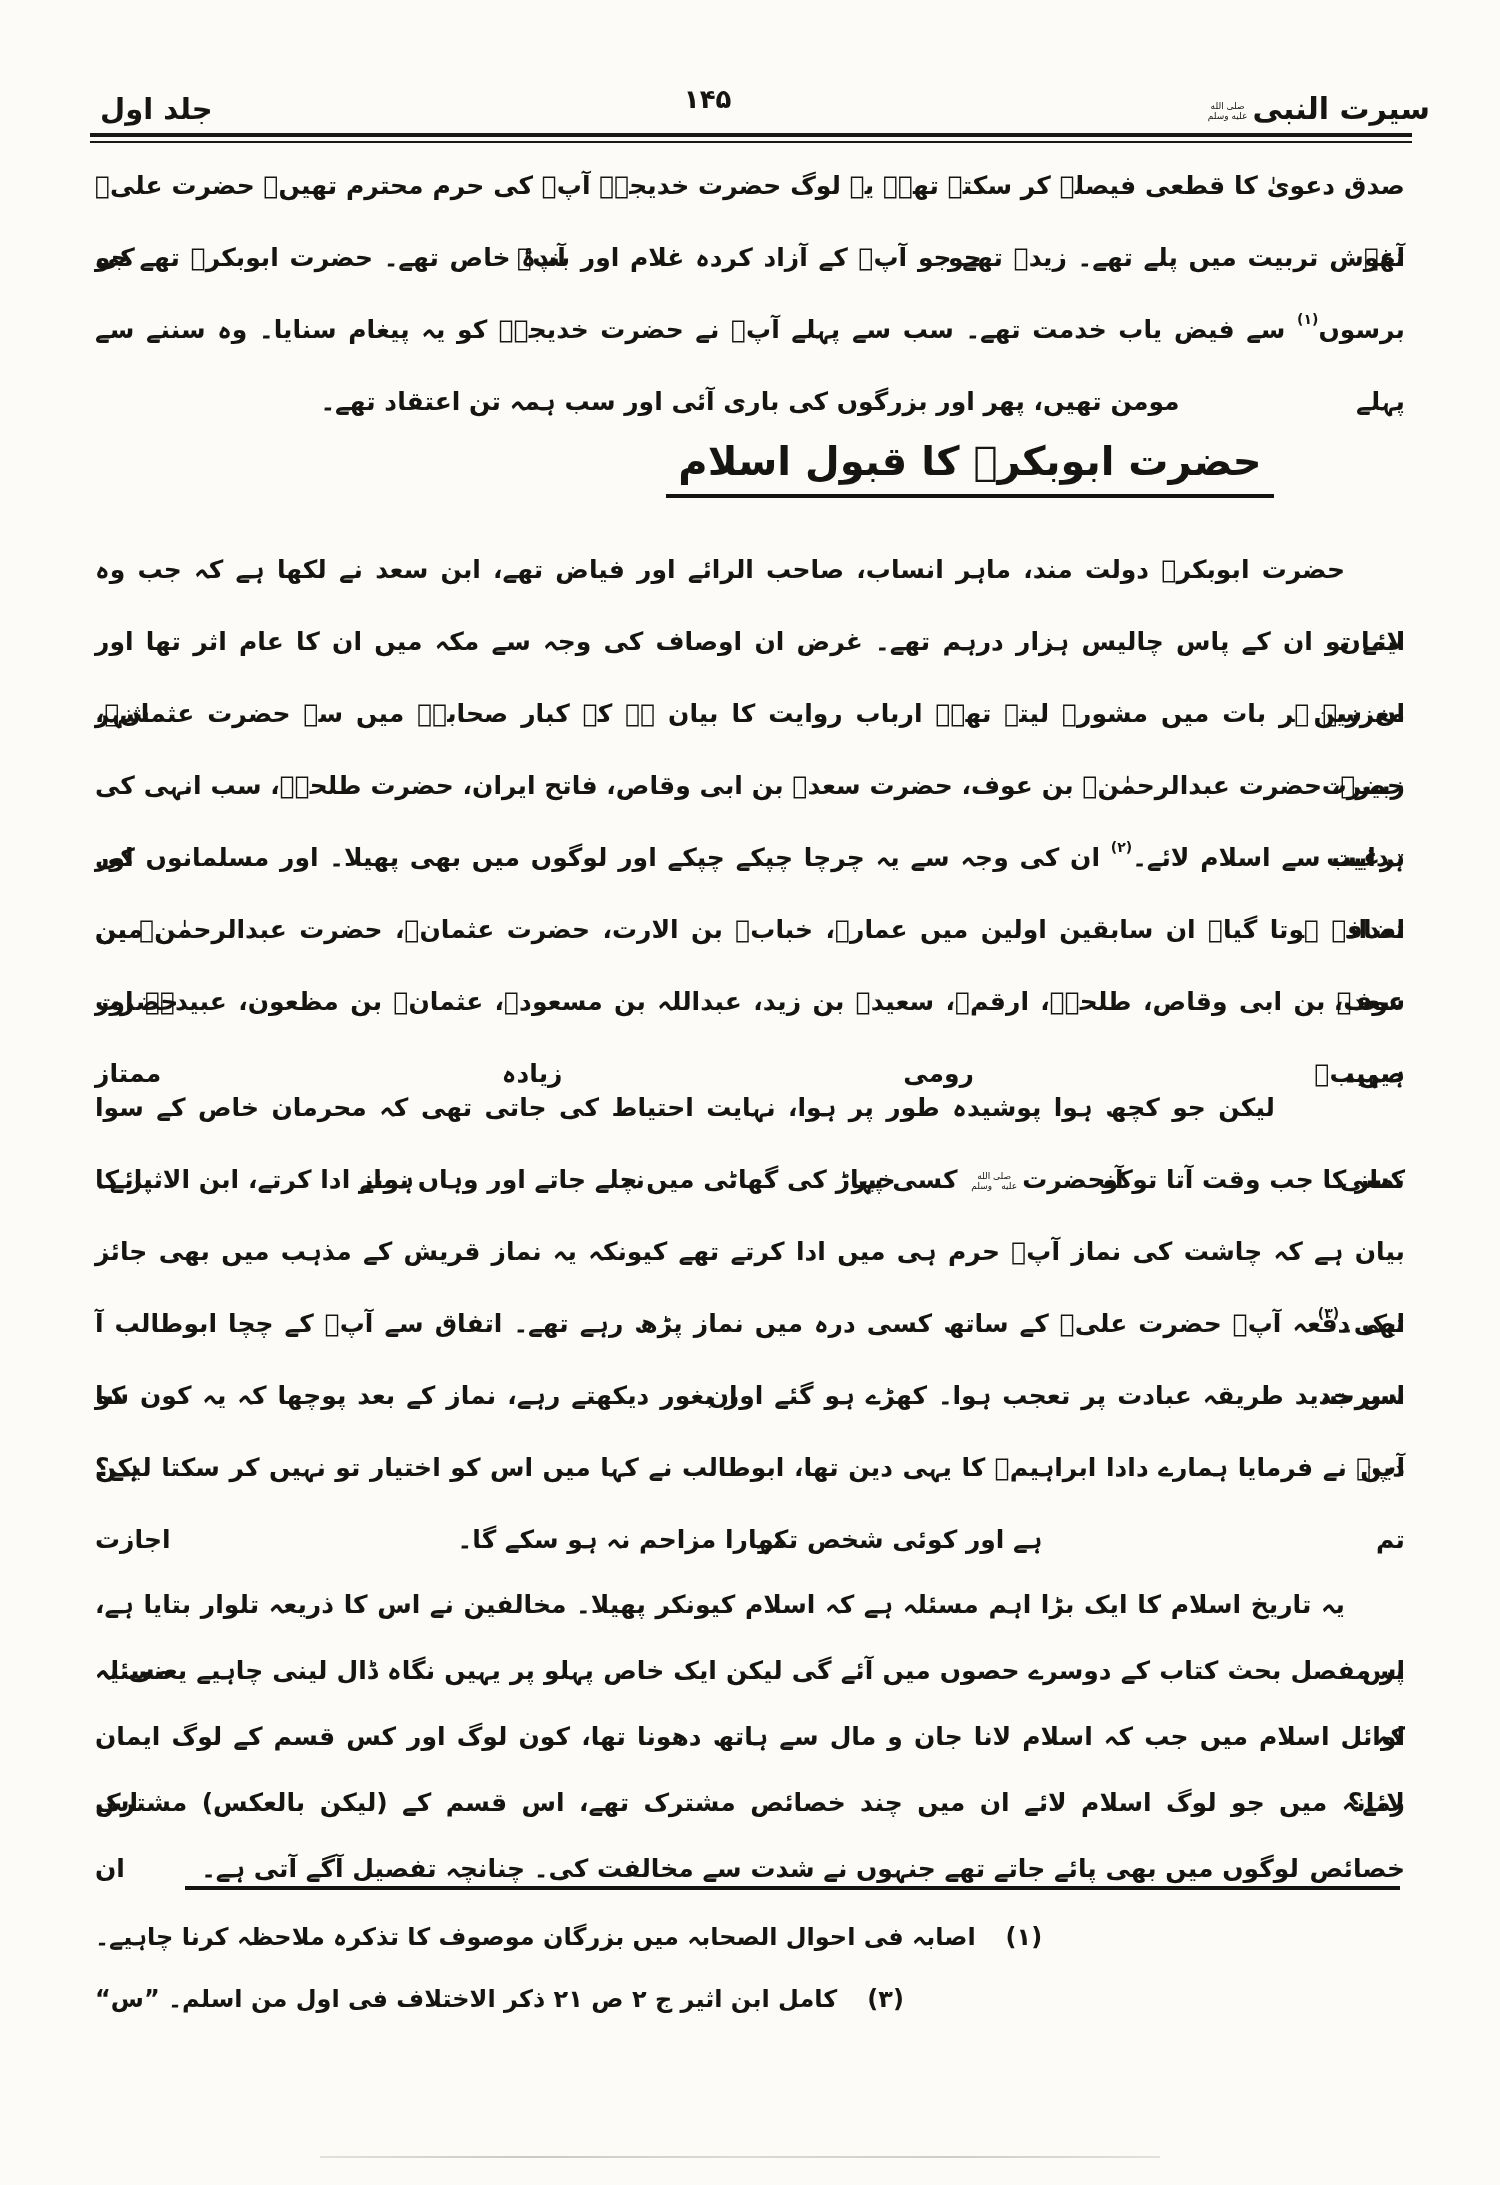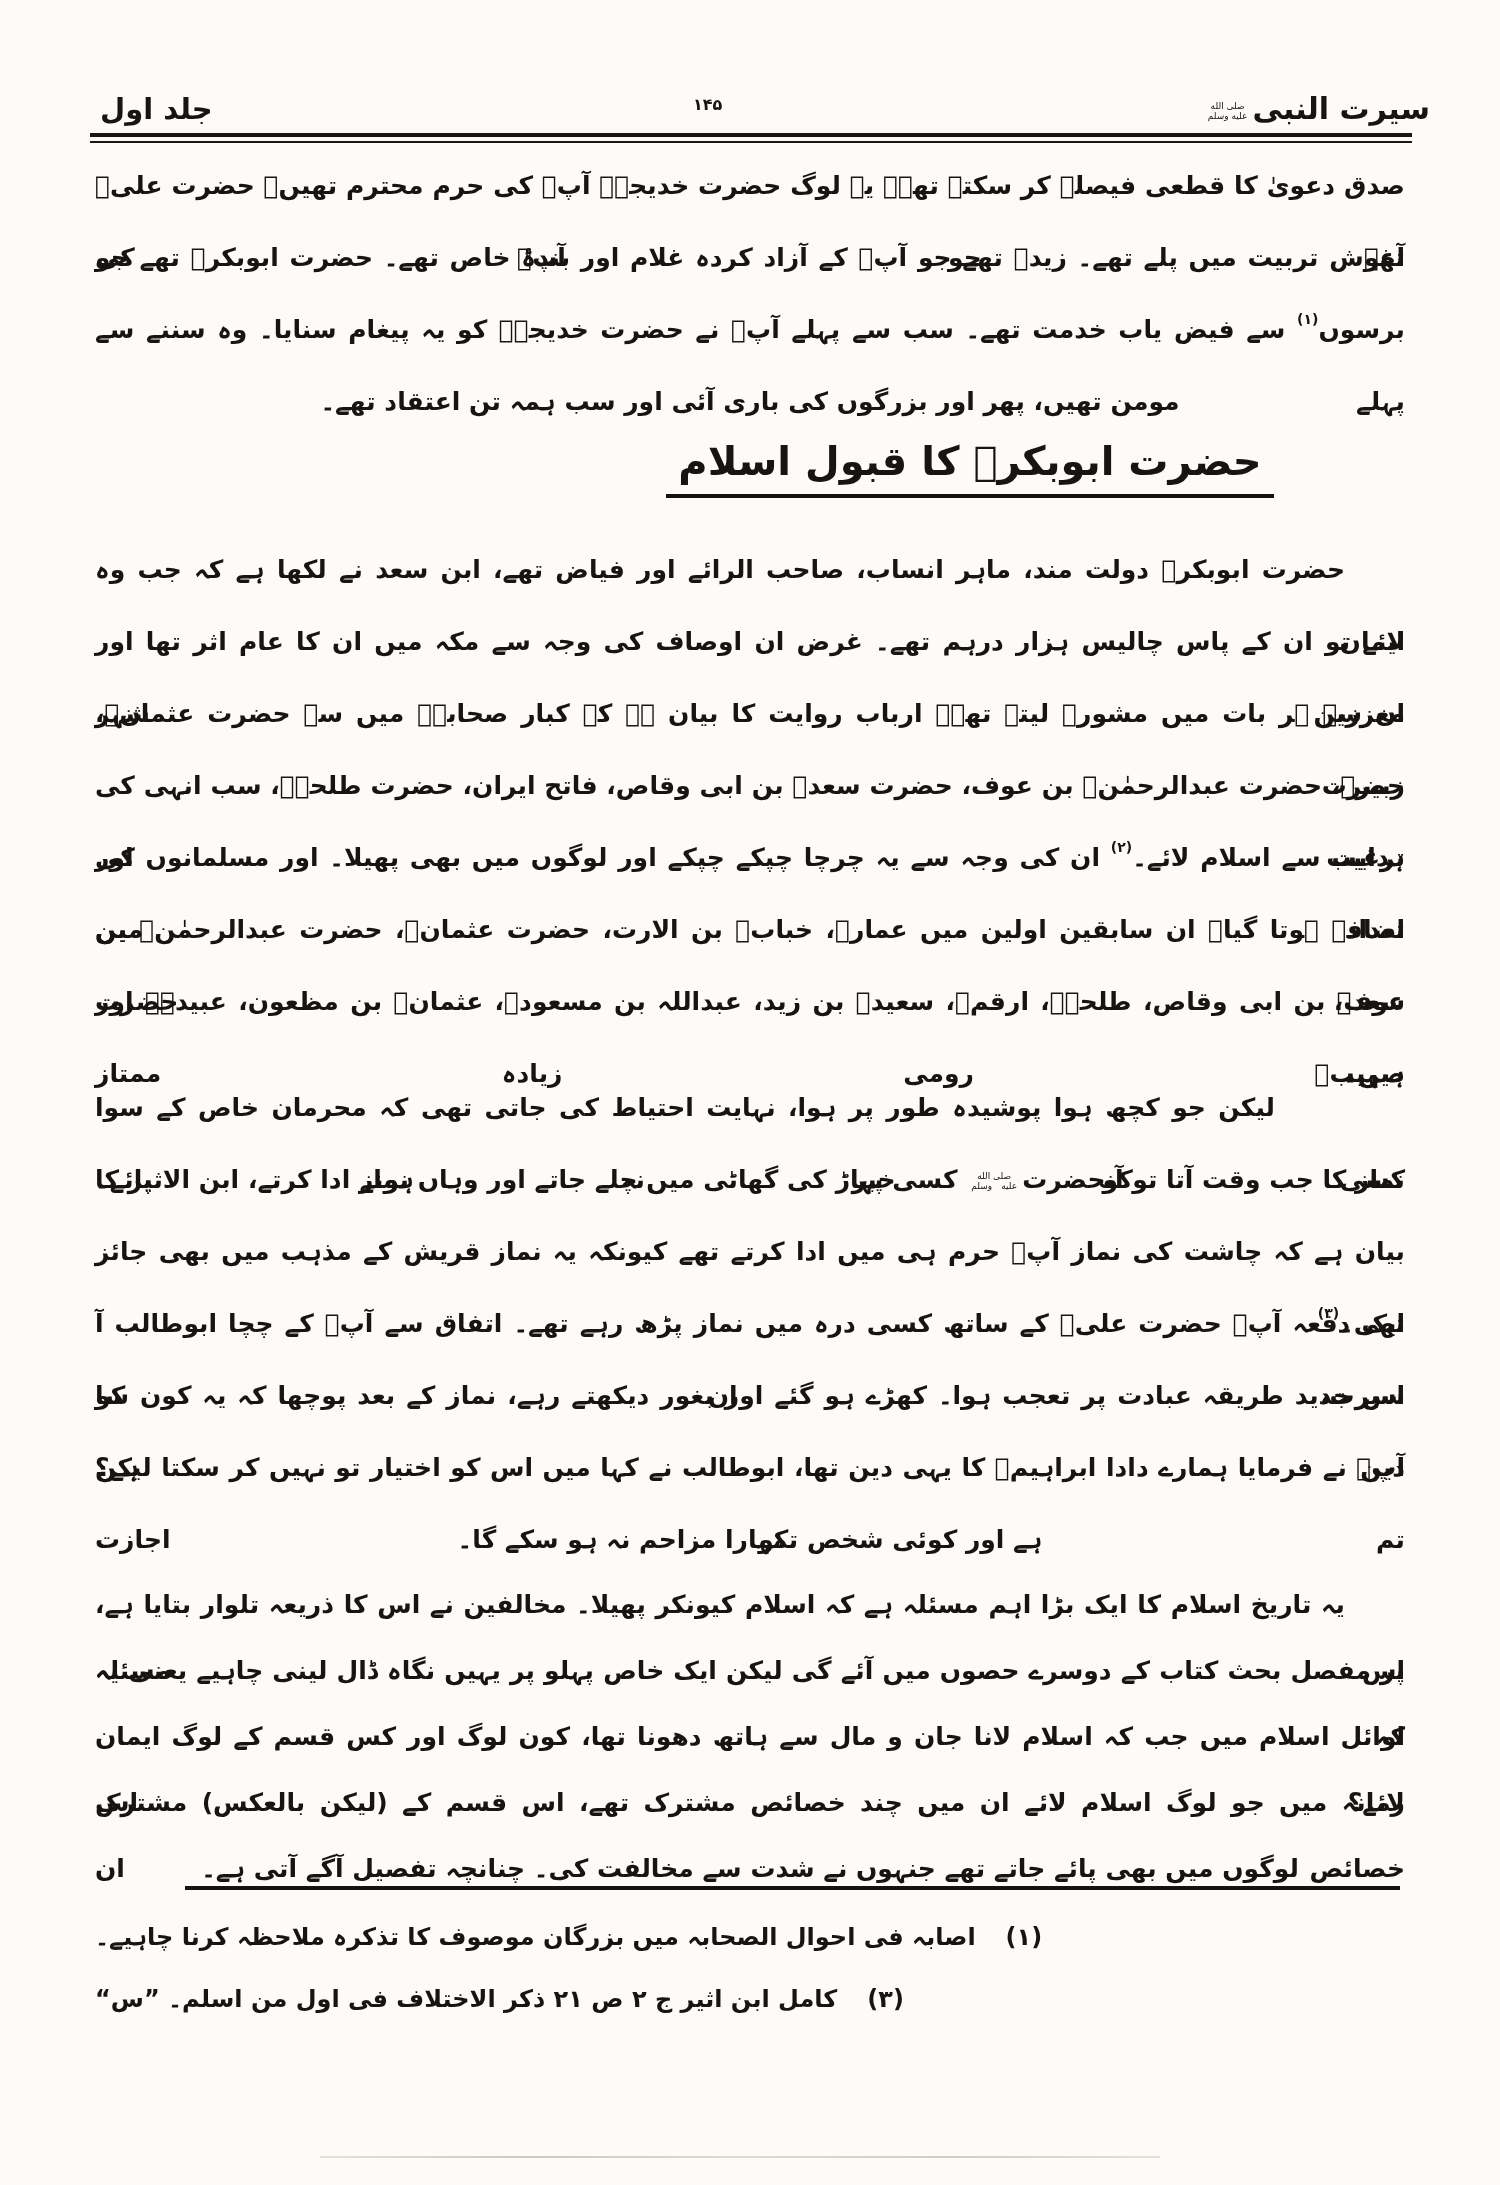--- a/index.html
+++ b/index.html
@@ -13,21 +13,21 @@
     color:#171513;
     overflow:hidden;
   }
   
   .header{
     position:absolute;top:52px;right:70px;left:100px;height:74px;
     display:flex;align-items:flex-end;justify-content:space-between;
     font-weight:700;
   }
   .h-title{font-size:30px;white-space:nowrap;}
-  .h-num{font-size:16px;margin-bottom:12px;}
+  .h-num{font-size:26px;margin-bottom:12px;}
   .h-vol{font-size:29px;}
   .rule{
     position:absolute;top:133px;left:90px;right:88px;height:4px;
     border-top:4px solid #1a1815;border-bottom:2px solid #1a1815;
   }
   
   .para{position:absolute;right:95px;left:95px;}
   .ln{height:72px;line-height:72px;font-size:25px;font-weight:600;}
   .p4 .ln{height:66px;line-height:66px;}
   .j{text-align:justify;text-align-last:justify;}

